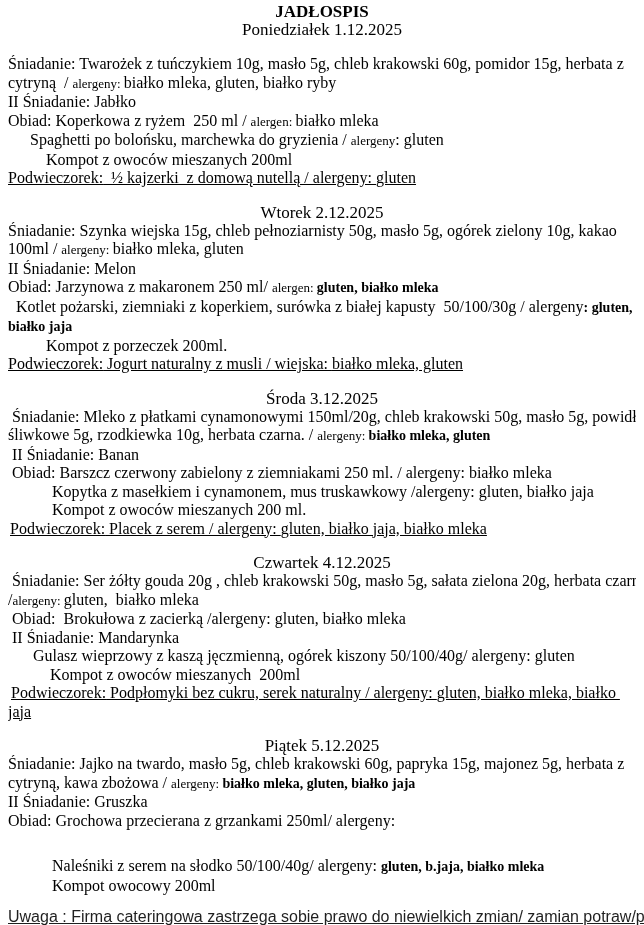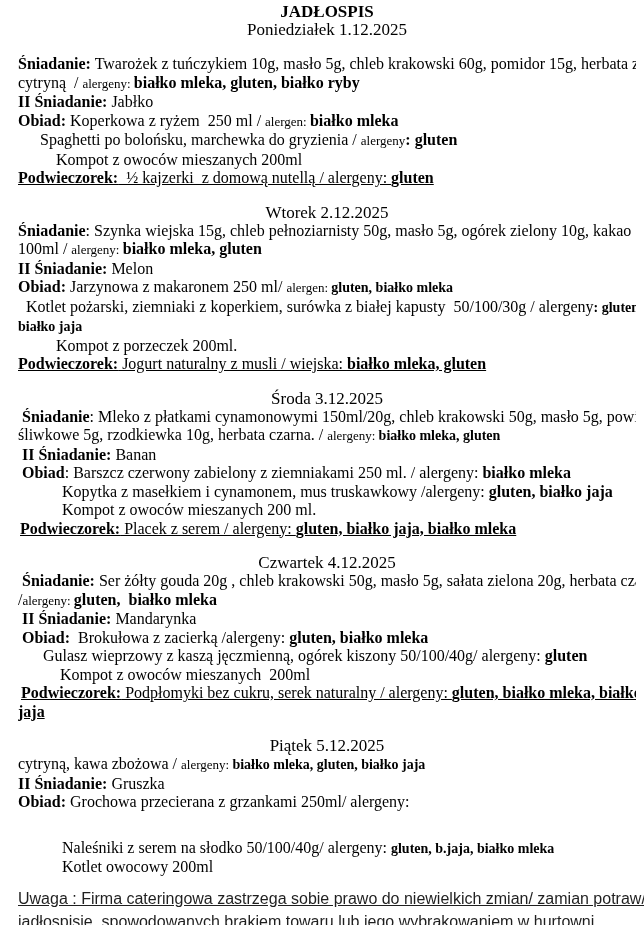--- a/index.html
+++ b/index.html
@@ -9,21 +9,21 @@
     overflow: hidden;
   }
   body {
     width: 644px;
     height: 925px;
     font-family: "Liberation Serif", serif;
     font-size: 16px;
     color: #000000;
   }
   .page {
-    padding: 3px 8px 0 18px;
+    padding: 3px 8px 0 8px;
     box-sizing: border-box;
     width: 644px;
     height: 769px;
   }
   .title {
     text-align: center;
     font-weight: bold;
     font-size: 17px;
     line-height: 18px;
   }
@@ -35,21 +35,21 @@
     font-size: 17px;
     line-height: 18px;
   }
   .day-heading.gap { margin-bottom: 16px; }
   .line {
     line-height: 18.5px;
     white-space: pre;
     overflow: hidden;
   }
   .line.u { text-decoration: underline; }
-  .b  { font-weight: bold; }
+  .b  { font-weight: normal; }
   .sm { font-size: 13px; }
   .sb { font-size: 14px; font-weight: bold; }
   .footer {
     margin-top: 10px;
     font-family: "Liberation Sans", sans-serif;
     color: #1f1f1f;
   }
   .footer-line {
     line-height: 23px;
     text-decoration: underline;
@@ -90,33 +90,34 @@
         <div class="line" style="padding-left: 4px;"><span class="b">II Śniadanie:</span><span class=""> Banan</span></div>
         <div class="line" style="padding-left: 4px;"><span class="b">Obiad</span><span class="">: Barszcz czerwony zabielony z ziemniakami 250 ml. / alergeny: </span><span class="b">białko mleka</span></div>
         <div class="line" style="padding-left: 44px;"><span class="">Kopytka z masełkiem i cynamonem, mus truskawkowy /alergeny: </span><span class="b">gluten, białko jaja</span></div>
         <div class="line" style="padding-left: 44px;"><span class="">Kompot z owoców mieszanych 200 ml.</span></div>
         <div class="line u" style="padding-left: 2px;"><span class="b">Podwieczorek:</span><span class=""> Placek z serem / alergeny: </span><span class="b">gluten, białko jaja, białko mleka</span></div>
       </section>
       <section class="day">
         <div class="day-heading">Czwartek 4.12.2025</div>
         <div class="line" style="padding-left: 4px;"><span class="b">Śniadanie:</span><span class=""> Ser żółty gouda 20g , chleb krakowski 50g, masło 5g, sałata zielona 20g, herbata czarna.</span></div>
         <div class="line"><span class="">/</span><span class="sm">alergeny: </span><span class="b">gluten,  białko mleka</span></div>
+        <div class="line" style="padding-left: 4px;"><span class="b">Obiad:</span><span class="">  Brokułowa z zacierką /alergeny: </span><span class="b">gluten, białko mleka</span></div>
         <div class="line" style="padding-left: 4px;"><span class="b">II Śniadanie:</span><span class=""> Mandarynka</span></div>
-        <div class="line" style="padding-left: 4px;"><span class="b">Obiad:</span><span class="">  Brokułowa z zacierką /alergeny: </span><span class="b">gluten, białko mleka</span></div>
         <div class="line" style="padding-left: 25px;"><span class="">Gulasz wieprzowy z kaszą jęczmienną, ogórek kiszony 50/100/40g/ alergeny: </span><span class="b">gluten</span></div>
         <div class="line" style="padding-left: 42px;"><span class="">Kompot z owoców mieszanych  200ml</span></div>
         <div class="line u" style="padding-left: 3px;"><span class="b">Podwieczorek:</span><span class=""> Podpłomyki bez cukru, serek naturalny / alergeny: </span><span class="b">gluten, białko mleka, białko </span></div>
         <div class="line u"><span class="b">jaja</span></div>
       </section>
       <section class="day">
         <div class="day-heading">Piątek 5.12.2025</div>
+        <div class="line"><span class="b">Śniadanie:</span><span class=""> Jajko na twardo, masło 5g, chleb krakowski 60g, papryka 15g, majonez 5g, herbata z</span></div>
         <div class="line"><span class="">cytryną, kawa zbożowa / </span><span class="sm">alergeny: </span><span class="sb">białko mleka, gluten, białko jaja</span></div>
         <div class="line"><span class="b">II Śniadanie:</span><span class=""> Gruszka</span></div>
         <div class="line"><span class="b">Obiad:</span><span class=""> Grochowa przecierana z grzankami 250ml/ alergeny:</span></div>
         <div class="line" style="padding-left: 44px; margin-top: 27px;"><span class="">Naleśniki z serem na słodko 50/100/40g/ alergeny: </span><span class="sb">gluten, b.jaja, białko mleka</span></div>
-        <div class="line" style="padding-left: 44px;"><span class="">Kotlet owocowy 200ml</span></div>
+        <div class="line" style="padding-left: 44px;"><span class="">Kompot owocowy 200ml</span></div>
       </section>
     </div>
   <div class="footer" style="color: rgb(31, 31, 31);">
       <div class="footer-line">Uwaga : Firma cateringowa zastrzega sobie prawo do niewielkich zmian/ zamian potraw/produktów w </div>
       <div class="footer-line">jadłospisie, spowodowanych brakiem towaru lub jego wybrakowaniem w hurtowni.</div>
     </div>
 </div>
 
 </body></html>

